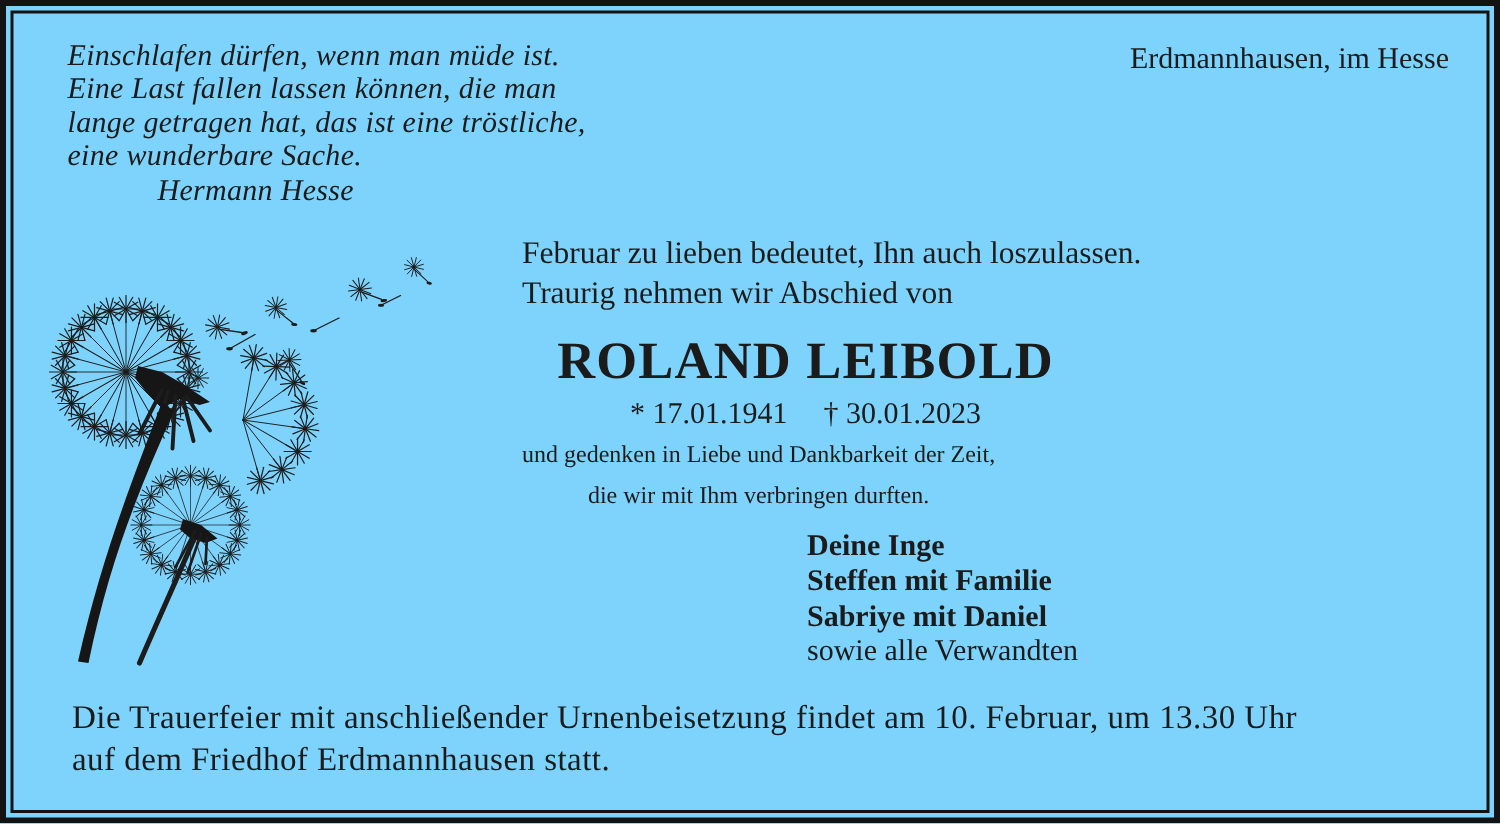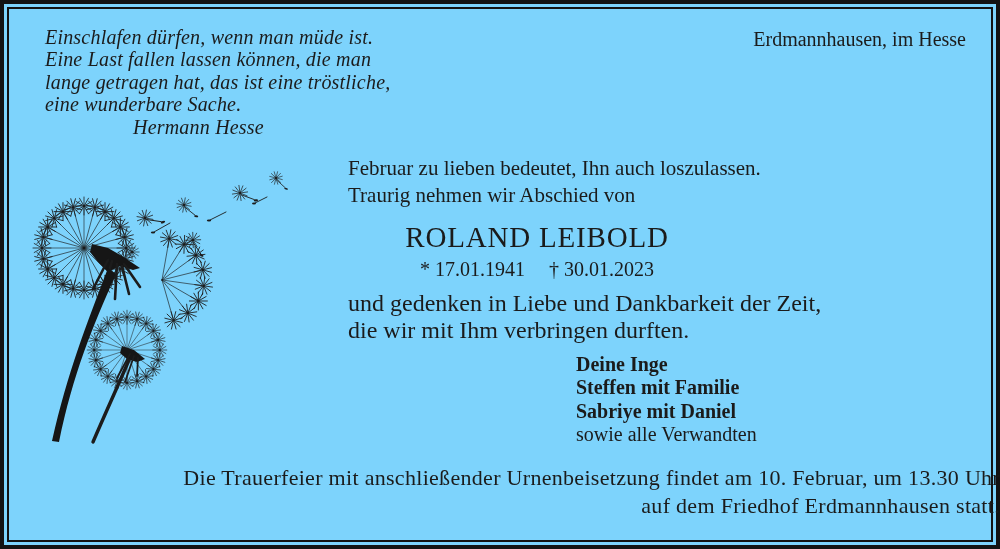--- a/index.html
+++ b/index.html
@@ -34,21 +34,21 @@
     position: absolute;
     left: 45px;
     top: 26px;
     font-style: italic;
     font-size: 20px;
     line-height: 22.4px;
     letter-spacing: 0.2px;
     white-space: nowrap;
   }
   .quote-attribution {
-    margin-left: 88px;
+    margin-left: 60px;
   }
 
   .dateline {
     position: absolute;
     right: 34px;
     top: 28px;
     font-size: 20px;
     white-space: nowrap;
   }
 
@@ -62,57 +62,58 @@
   }
 
   .name-block {
     position: absolute;
     left: 332px;
     top: 221px;
     width: 410px;
     text-align: center;
   }
   .deceased-name {
-    font-size: 29px;
-    font-weight: normal;
+    font-size: 35px;
+    font-weight: bold;
     letter-spacing: 0.8px;
     white-space: nowrap;
   }
   .dates-line {
     margin-top: 4px;
     font-size: 20px;
     white-space: nowrap;
   }
   .birth-date { margin-right: 24px; }
 
   .memorial-block {
     position: absolute;
     left: 348px;
     top: 290px;
-    font-size: 24px;
+    font-size: 16px;
     line-height: 27px;
     white-space: nowrap;
+    text-align: center;
   }
 
   .mourners-block {
     position: absolute;
-    left: 576px;
+    left: 538px;
     top: 353px;
     font-size: 20px;
     line-height: 23.3px;
     white-space: nowrap;
   }
   .mourner-bold { font-weight: bold; }
 
   .funeral-block {
     position: absolute;
     left: 0;
     right: 0;
     top: 464px;
-    text-align: right;
+    text-align: left;
     font-size: 22px;
     line-height: 27.5px;
     letter-spacing: 0.3px;
     white-space: nowrap;
     margin-left: 48px;
   }
 
   .dandelion {
     position: absolute;
     left: 12px;

